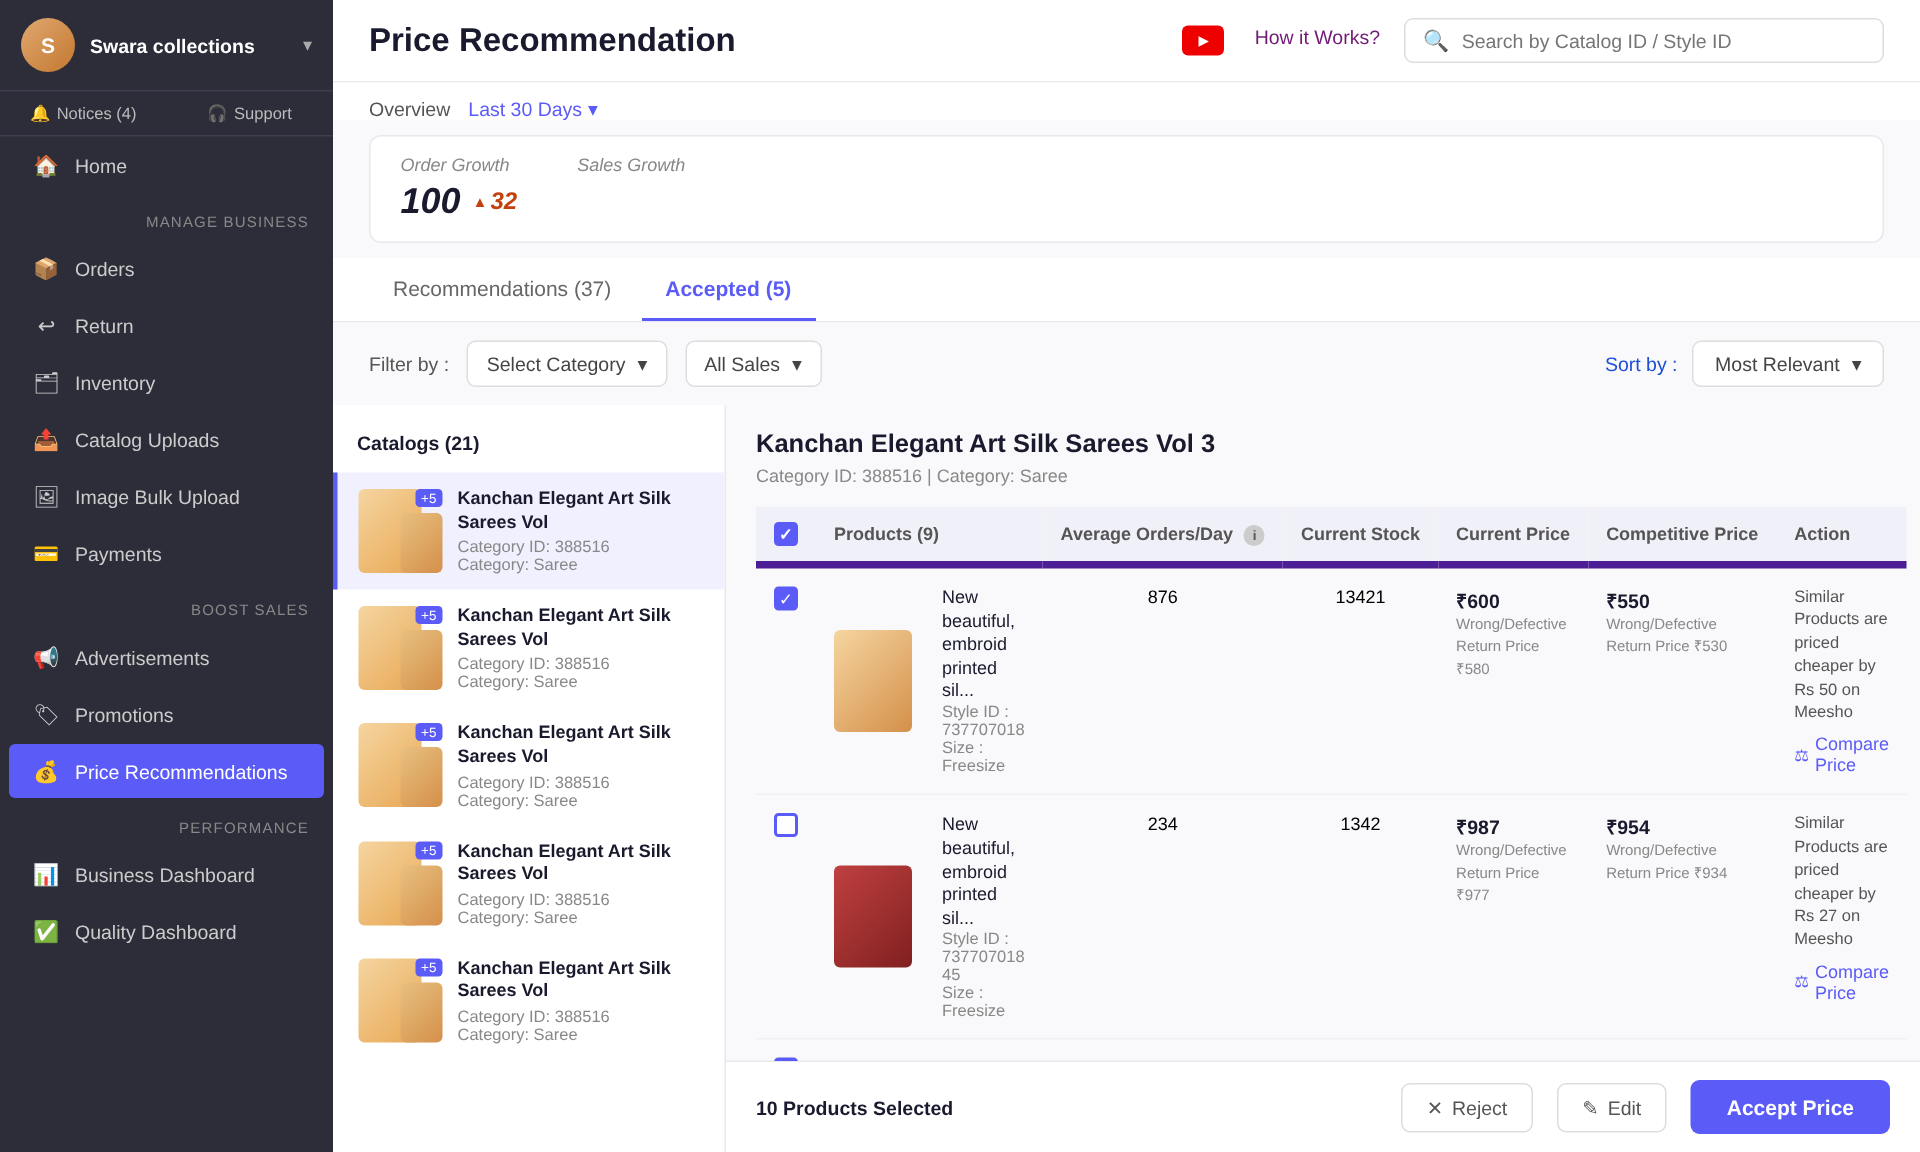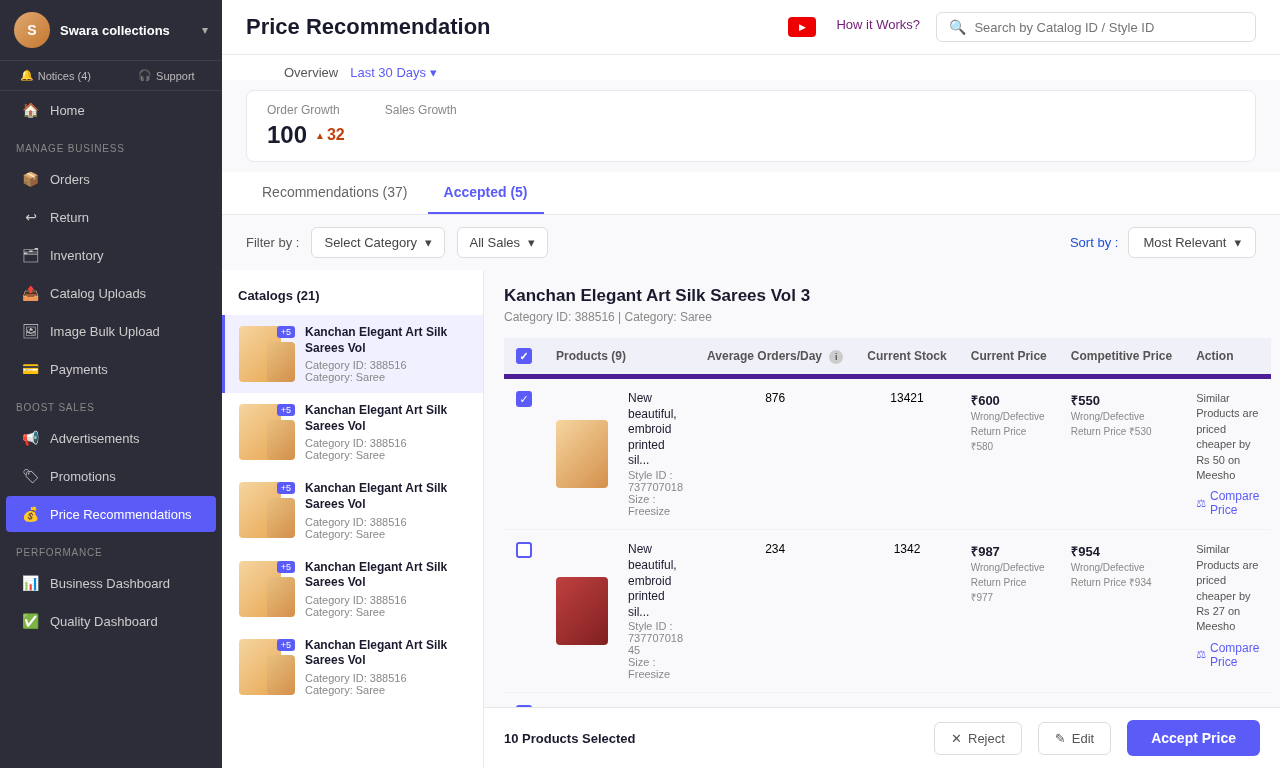--- a/index.html
+++ b/index.html
@@ -48,20 +48,21 @@
       cursor: pointer;
       background: none;
       border: none;
     }
     .sidebar-section-label {
       font-size: 10px;
       color: #888;
       text-transform: uppercase;
       letter-spacing: 0.8px;
       padding: 14px 16px 6px;
+      text-align: right;
     }
     .sidebar-item {
       display: flex;
       align-items: center;
       gap: 10px;
       padding: 9px 16px;
       cursor: pointer;
       color: #ccc;
       font-size: 13px;
       border-radius: 4px;
@@ -116,20 +117,21 @@
       background: none; border: none; cursor: pointer;
     }
     .stats-card {
       background: #fff;
       border: 1px solid #e8e8ee;
       border-radius: 8px;
       padding: 12px 20px;
       display: flex;
       gap: 40px;
       margin: 10px 24px;
+      font-style: italic;
     }
     .stat-item {}
     .stat-label { font-size: 12px; color: #888; margin-bottom: 4px; }
     .stat-value { font-size: 24px; font-weight: 700; color: #1a1a2e; display: flex; align-items: center; gap: 8px; }
     .stat-change { font-size: 16px; color: #c2410c; display: flex; align-items: center; gap: 2px; }
     .stat-change::before { content: '▲'; font-size: 10px; }
 
     
     .tabs-bar {
       display: flex;
@@ -418,21 +420,21 @@
       <span class="yt-icon"></span>
       <span>How it Works?</span>
     </button>
     <div class="search-box">
       <span class="search-icon">🔍</span>
       <input type="text" placeholder="Search by Catalog ID / Style ID" style="">
     </div>
   </div>
 
   <div style="background:#fff; padding: 10px 24px 0; display:flex; align-items:center; gap:12px;">
-    <span style="font-size:13px;color:#555;margin-left:38px;">Overview</span>
+    <span style="font-size:13px;color:#555;">Overview</span>
     <button class="date-filter-btn">
       <span>Last 30 Days</span>
       <span>▾</span>
     </button>
   </div>
 
   <div class="stats-card">
     <div class="stat-item">
       <div class="stat-label">Order Growth</div>
       <div class="stat-value">

